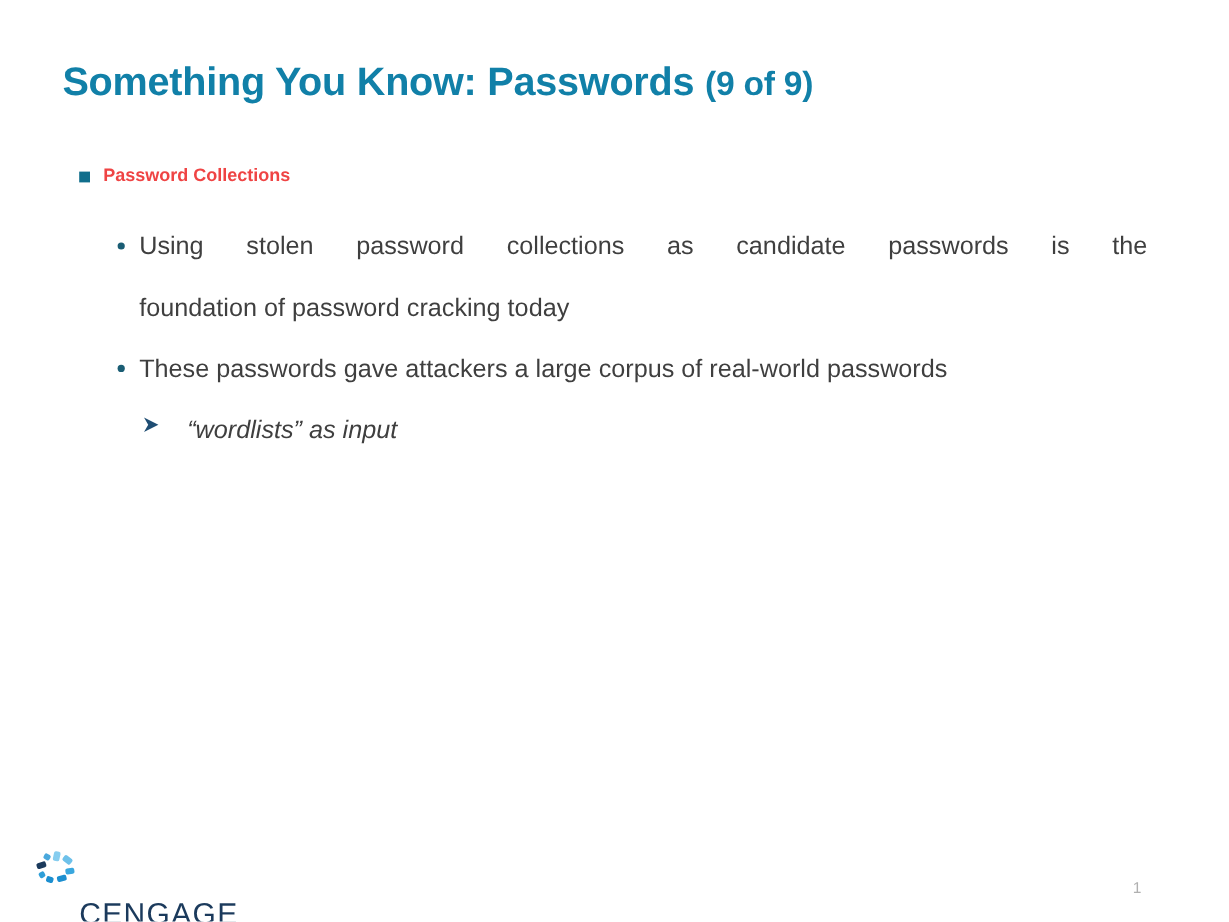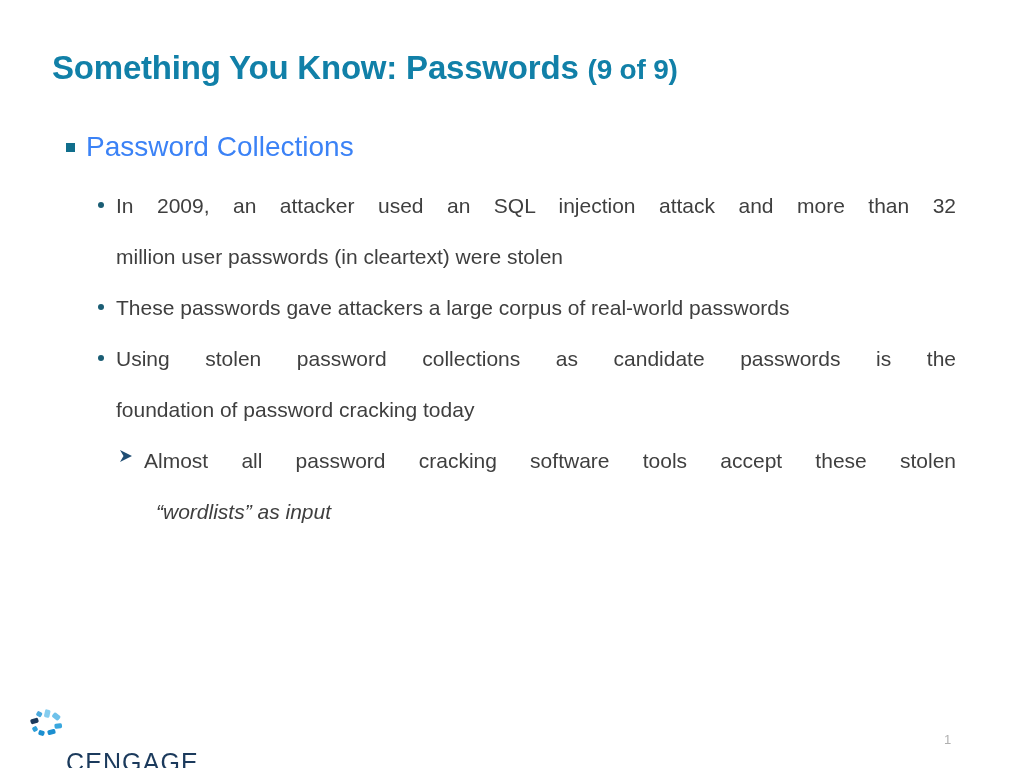--- a/index.html
+++ b/index.html
@@ -45,23 +45,23 @@
     position: absolute;
     left: 56px;
     top: 132px;
     width: 900px;
   }
 
   
   .lvl1 {
     position: relative;
     padding-left: 30px;
-    font-size: 28px;
-    font-weight: normal;
-    color: #3b82f6;
+    font-size: 15px;
+    font-weight: bold;
+    color: #ef4444;
     line-height: 30px;
     margin-bottom: 18px;
   }
   .lvl1 .marker-square {
     position: absolute;
     left: 10px;
     top: 11px;
     width: 9px;
     height: 9px;
     background: #106e8c;
@@ -180,44 +180,38 @@
     <span>Something You Know: Passwords </span><span class="title-suffix">(9 of 9)</span>
   </div>
 
   <div class="body-area">
 
     <div class="lvl1">
       <span class="marker-square"></span>
       <span>Password Collections</span>
     </div>
 
-    <div class="lvl2">
-      <span class="marker-dot"></span>
-      <span class="just-line">In 2009, an attacker used an SQL injection attack and more than 32</span>
-      <span class="last-line">million user passwords (in cleartext) were stolen</span>
-    </div>
-
-    <div class="lvl2 no-justify">
-      <span class="marker-dot"></span>
-      <span class="just-line">These passwords gave attackers a large corpus of real-world passwords</span>
-    </div>
 
     <div class="lvl2">
       <span class="marker-dot"></span>
       <span class="just-line">Using stolen password collections as candidate passwords is the</span>
       <span class="last-line">foundation of password cracking today</span>
+    </div>
+
+    <div class="lvl2 no-justify">
+      <span class="marker-dot"></span>
+      <span class="just-line">These passwords gave attackers a large corpus of real-world passwords</span>
     </div>
 
     <div class="lvl3">
       <span class="marker-arrow">
         <svg width="16" height="16" viewBox="0 0 16 16" aria-hidden="true">
           <path d="M2 2 L14 8 L2 14 L5.5 8 Z" fill="#1f4d73"></path>
         </svg>
       </span>
-      <span class="just-line">Almost all password cracking software tools accept these stolen</span>
       <span class="last-line">“wordlists” as input</span>
     </div>
 
   </div>
 
   <div class="logo">
     <span class="logo-mark">
       <svg width="40" height="40" viewBox="0 0 40 40" aria-hidden="true">
         <g>
           <rect x="2.5" y="14.5" width="8" height="5" rx="1.6" transform="rotate(-18 6.5 17)" fill="#1b3a5c"></rect>

